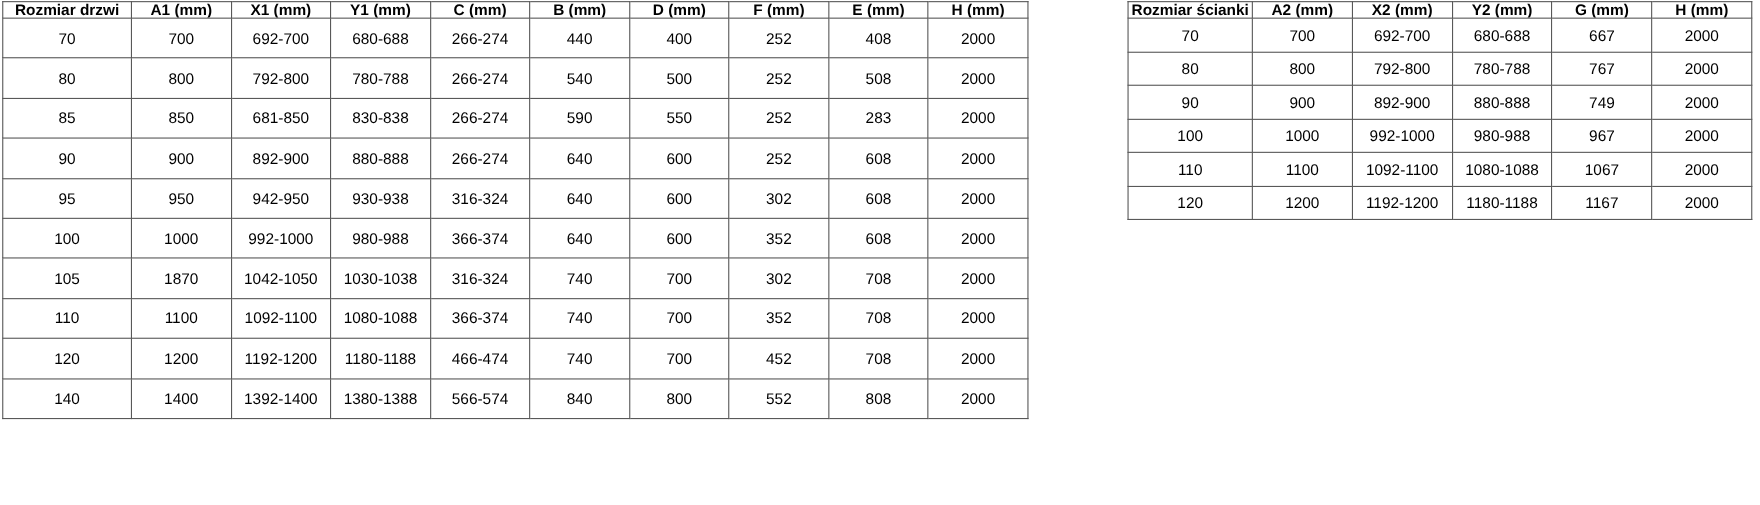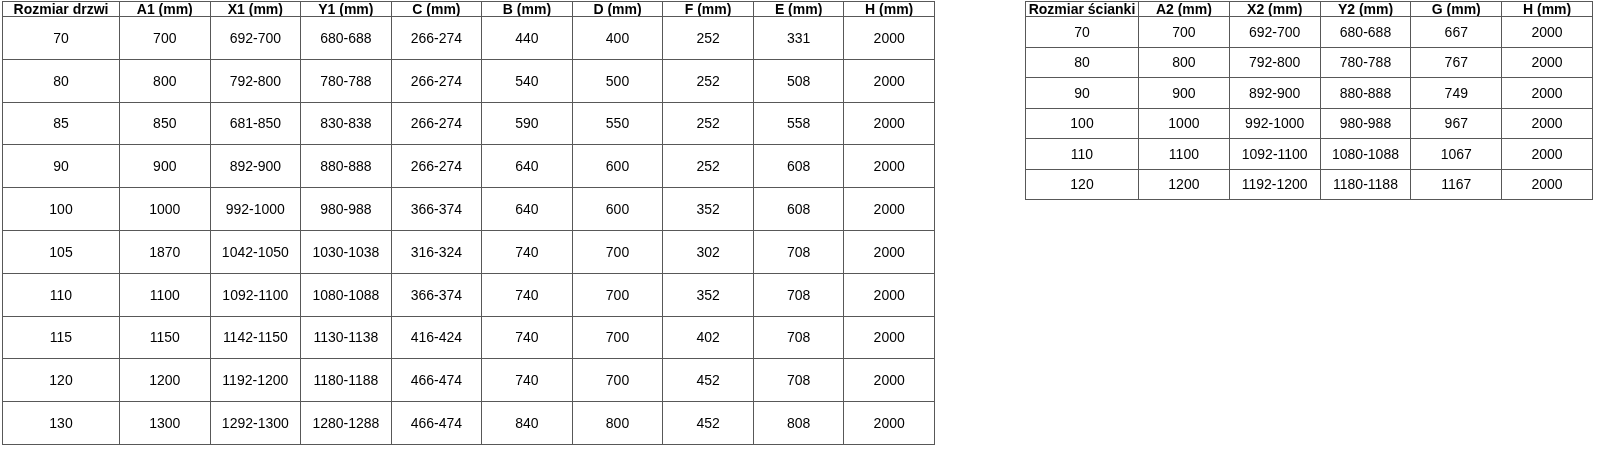--- a/index.html
+++ b/index.html
@@ -35,21 +35,21 @@
     white-space: nowrap;
     overflow: hidden;
   }
   table.dim-table th {
     font-weight: bold;
   }
   #left-table {
     left: 2px;
     top: 1px;
     width: 933px;
-    height: 444px;
+    height: 380px;
     border-radius: 25px;
   }
   #left-table th:first-child { width: 116px; }
   #right-table {
     left: 1025px;
     top: 1px;
     width: 568px;
     height: 199px;
   }
   #right-table th:first-child { width: 112px; text-align: center; }
@@ -76,21 +76,21 @@
       <tbody>
         <tr>
           <td>70</td>
           <td>700</td>
           <td>692-700</td>
           <td>680-688</td>
           <td>266-274</td>
           <td>440</td>
           <td>400</td>
           <td>252</td>
-          <td>331</td>
+          <td>408</td>
           <td>2000</td>
         </tr>
         <tr>
           <td>80</td>
           <td>800</td>
           <td>792-800</td>
           <td>780-788</td>
           <td>266-274</td>
           <td>540</td>
           <td>500</td>
@@ -100,32 +100,44 @@
         </tr>
         <tr>
           <td>85</td>
           <td>850</td>
           <td>681-850</td>
           <td>830-838</td>
           <td>266-274</td>
           <td>590</td>
           <td>550</td>
           <td>252</td>
-          <td>558</td>
+          <td>283</td>
           <td>2000</td>
         </tr>
         <tr>
           <td>90</td>
           <td>900</td>
           <td>892-900</td>
           <td>880-888</td>
           <td>266-274</td>
           <td>640</td>
           <td>600</td>
           <td>252</td>
+          <td>608</td>
+          <td>2000</td>
+        </tr>
+        <tr>
+          <td>95</td>
+          <td>950</td>
+          <td>942-950</td>
+          <td>930-938</td>
+          <td>316-324</td>
+          <td>640</td>
+          <td>600</td>
+          <td>302</td>
           <td>608</td>
           <td>2000</td>
         </tr>
         <tr>
           <td>100</td>
           <td>1000</td>
           <td>992-1000</td>
           <td>980-988</td>
           <td>366-374</td>
           <td>640</td>
@@ -152,52 +164,40 @@
           <td>1092-1100</td>
           <td>1080-1088</td>
           <td>366-374</td>
           <td>740</td>
           <td>700</td>
           <td>352</td>
           <td>708</td>
           <td>2000</td>
         </tr>
         <tr>
-          <td>115</td>
-          <td>1150</td>
-          <td>1142-1150</td>
-          <td>1130-1138</td>
-          <td>416-424</td>
-          <td>740</td>
-          <td>700</td>
-          <td>402</td>
-          <td>708</td>
-          <td>2000</td>
-        </tr>
-        <tr>
           <td>120</td>
           <td>1200</td>
           <td>1192-1200</td>
           <td>1180-1188</td>
           <td>466-474</td>
           <td>740</td>
           <td>700</td>
           <td>452</td>
           <td>708</td>
           <td>2000</td>
         </tr>
         <tr>
-          <td>130</td>
-          <td>1300</td>
-          <td>1292-1300</td>
-          <td>1280-1288</td>
-          <td>466-474</td>
+          <td>140</td>
+          <td>1400</td>
+          <td>1392-1400</td>
+          <td>1380-1388</td>
+          <td>566-574</td>
           <td>840</td>
           <td>800</td>
-          <td>452</td>
+          <td>552</td>
           <td>808</td>
           <td>2000</td>
         </tr>
       </tbody>
     </table>
   <table id="right-table" class="dim-table">
       <thead>
         <tr>
           <th>Rozmiar ścianki</th>
           <th>A2 (mm)</th>

